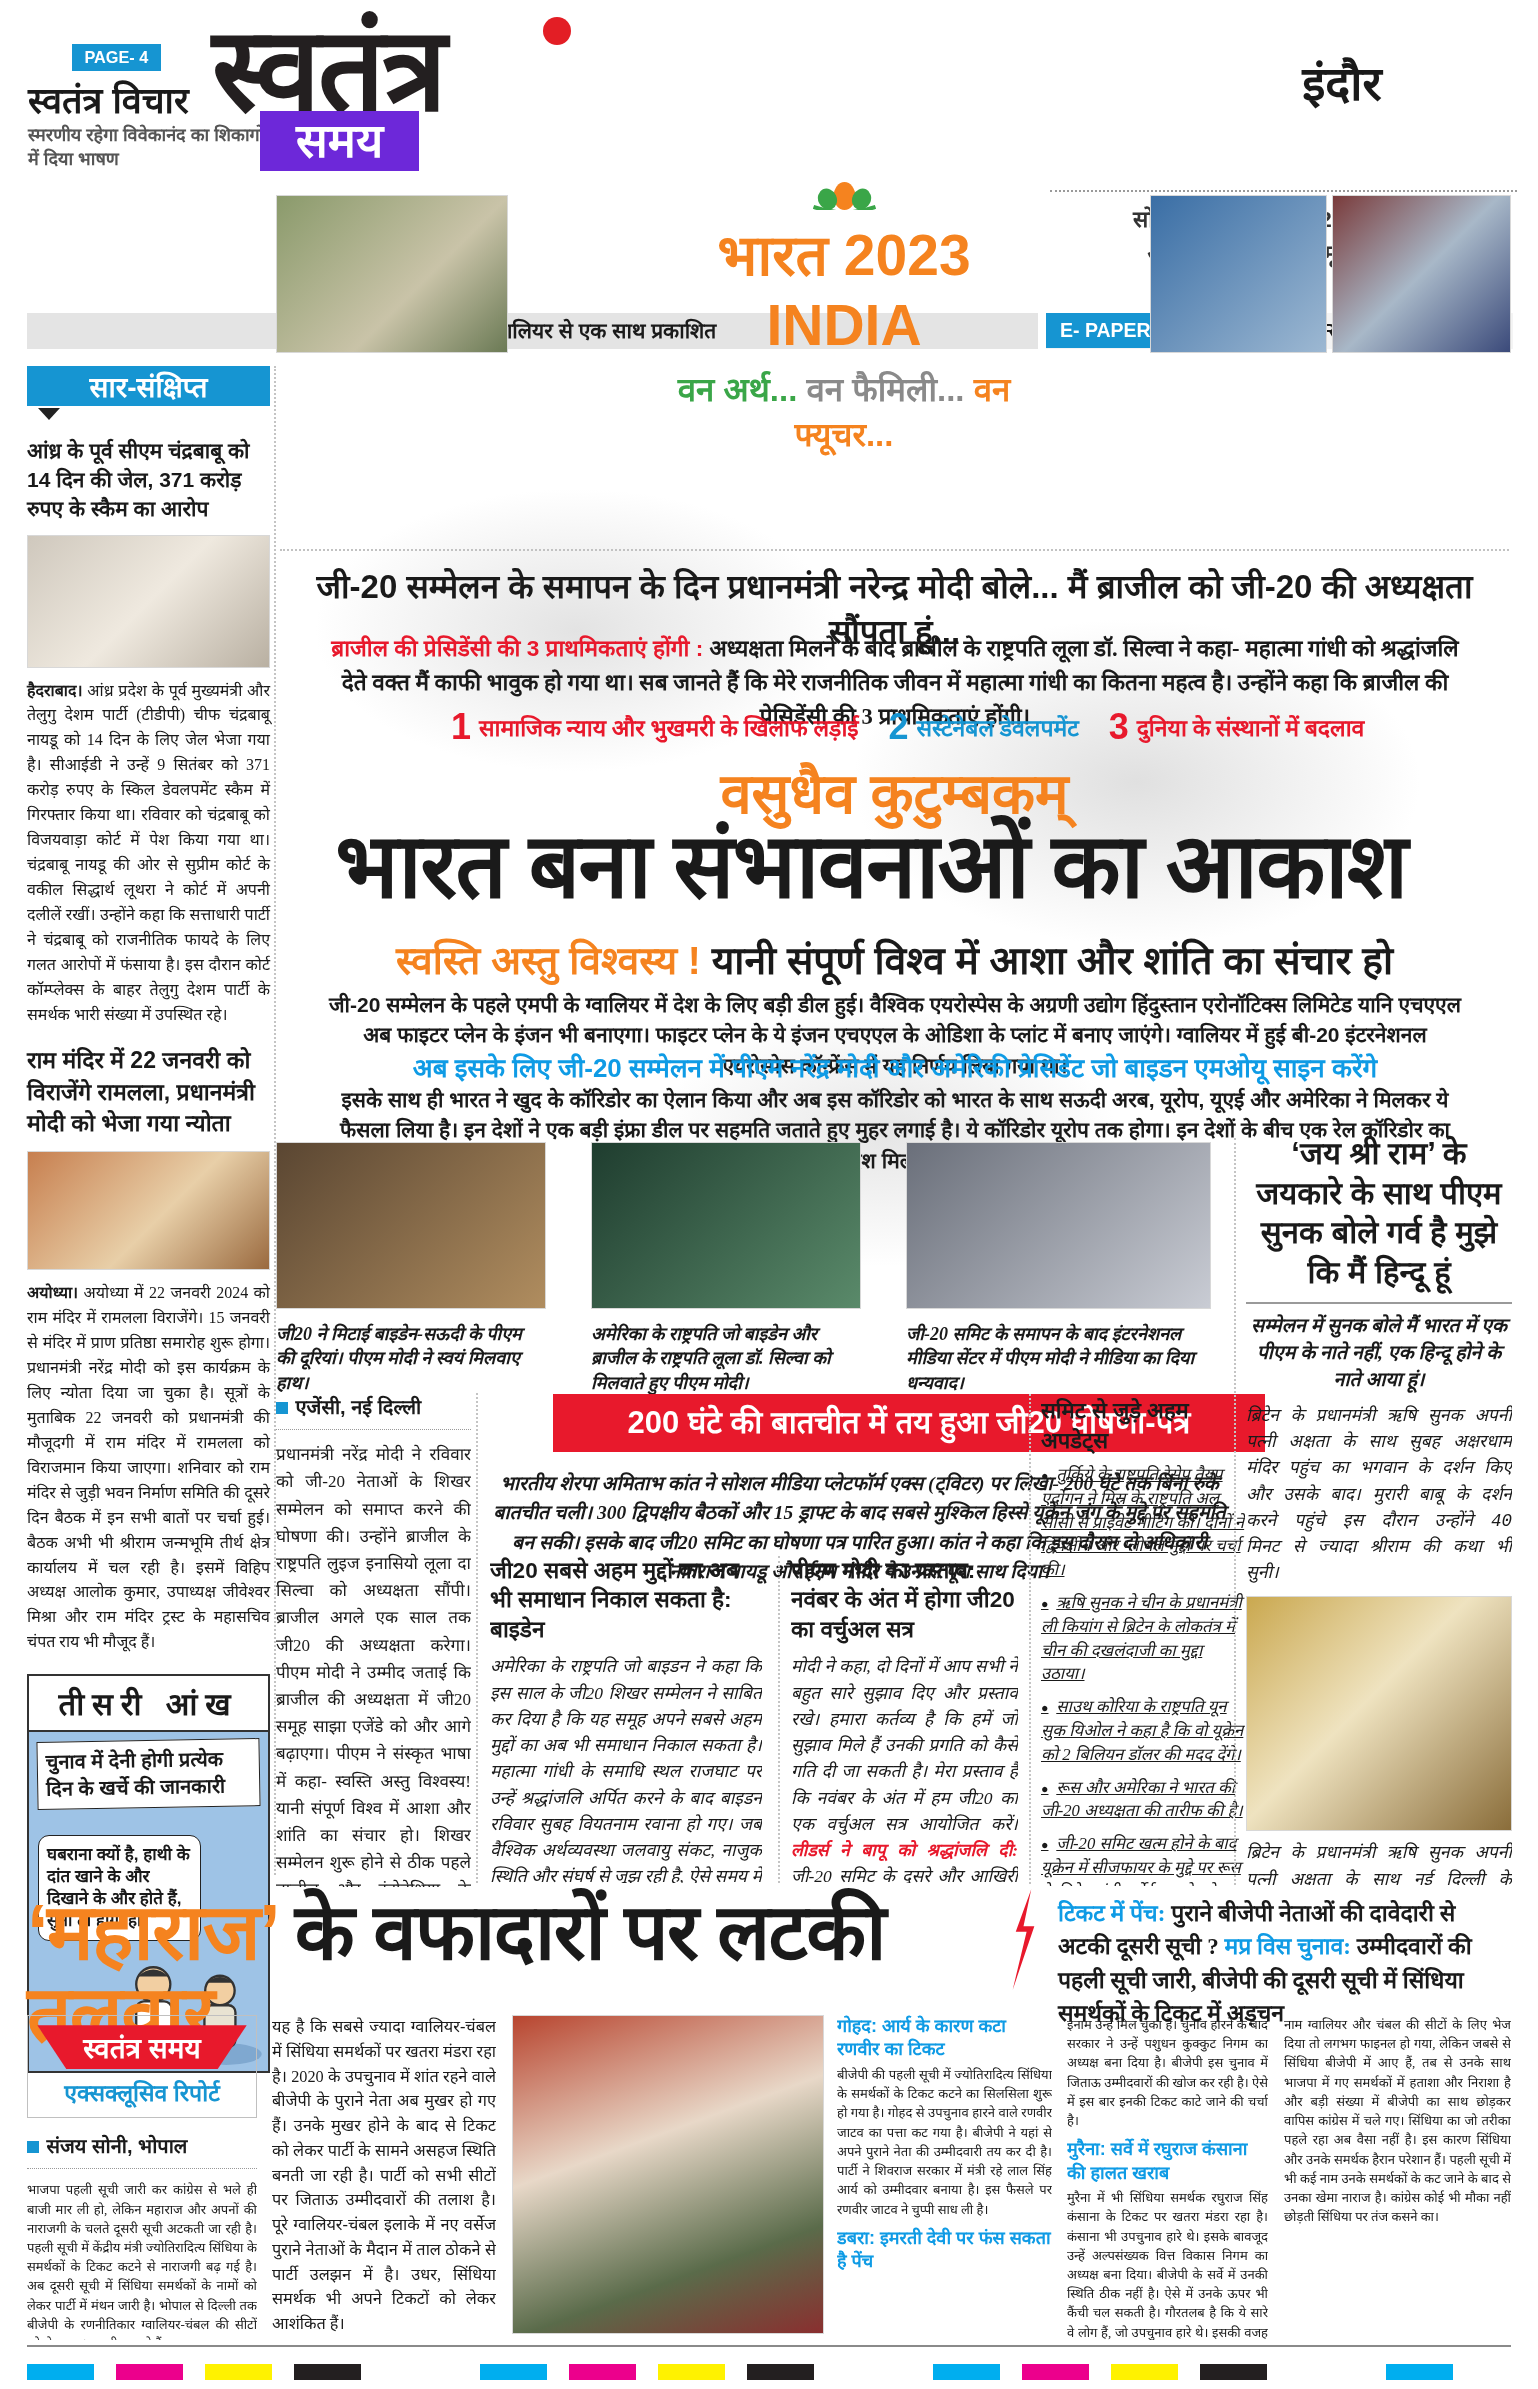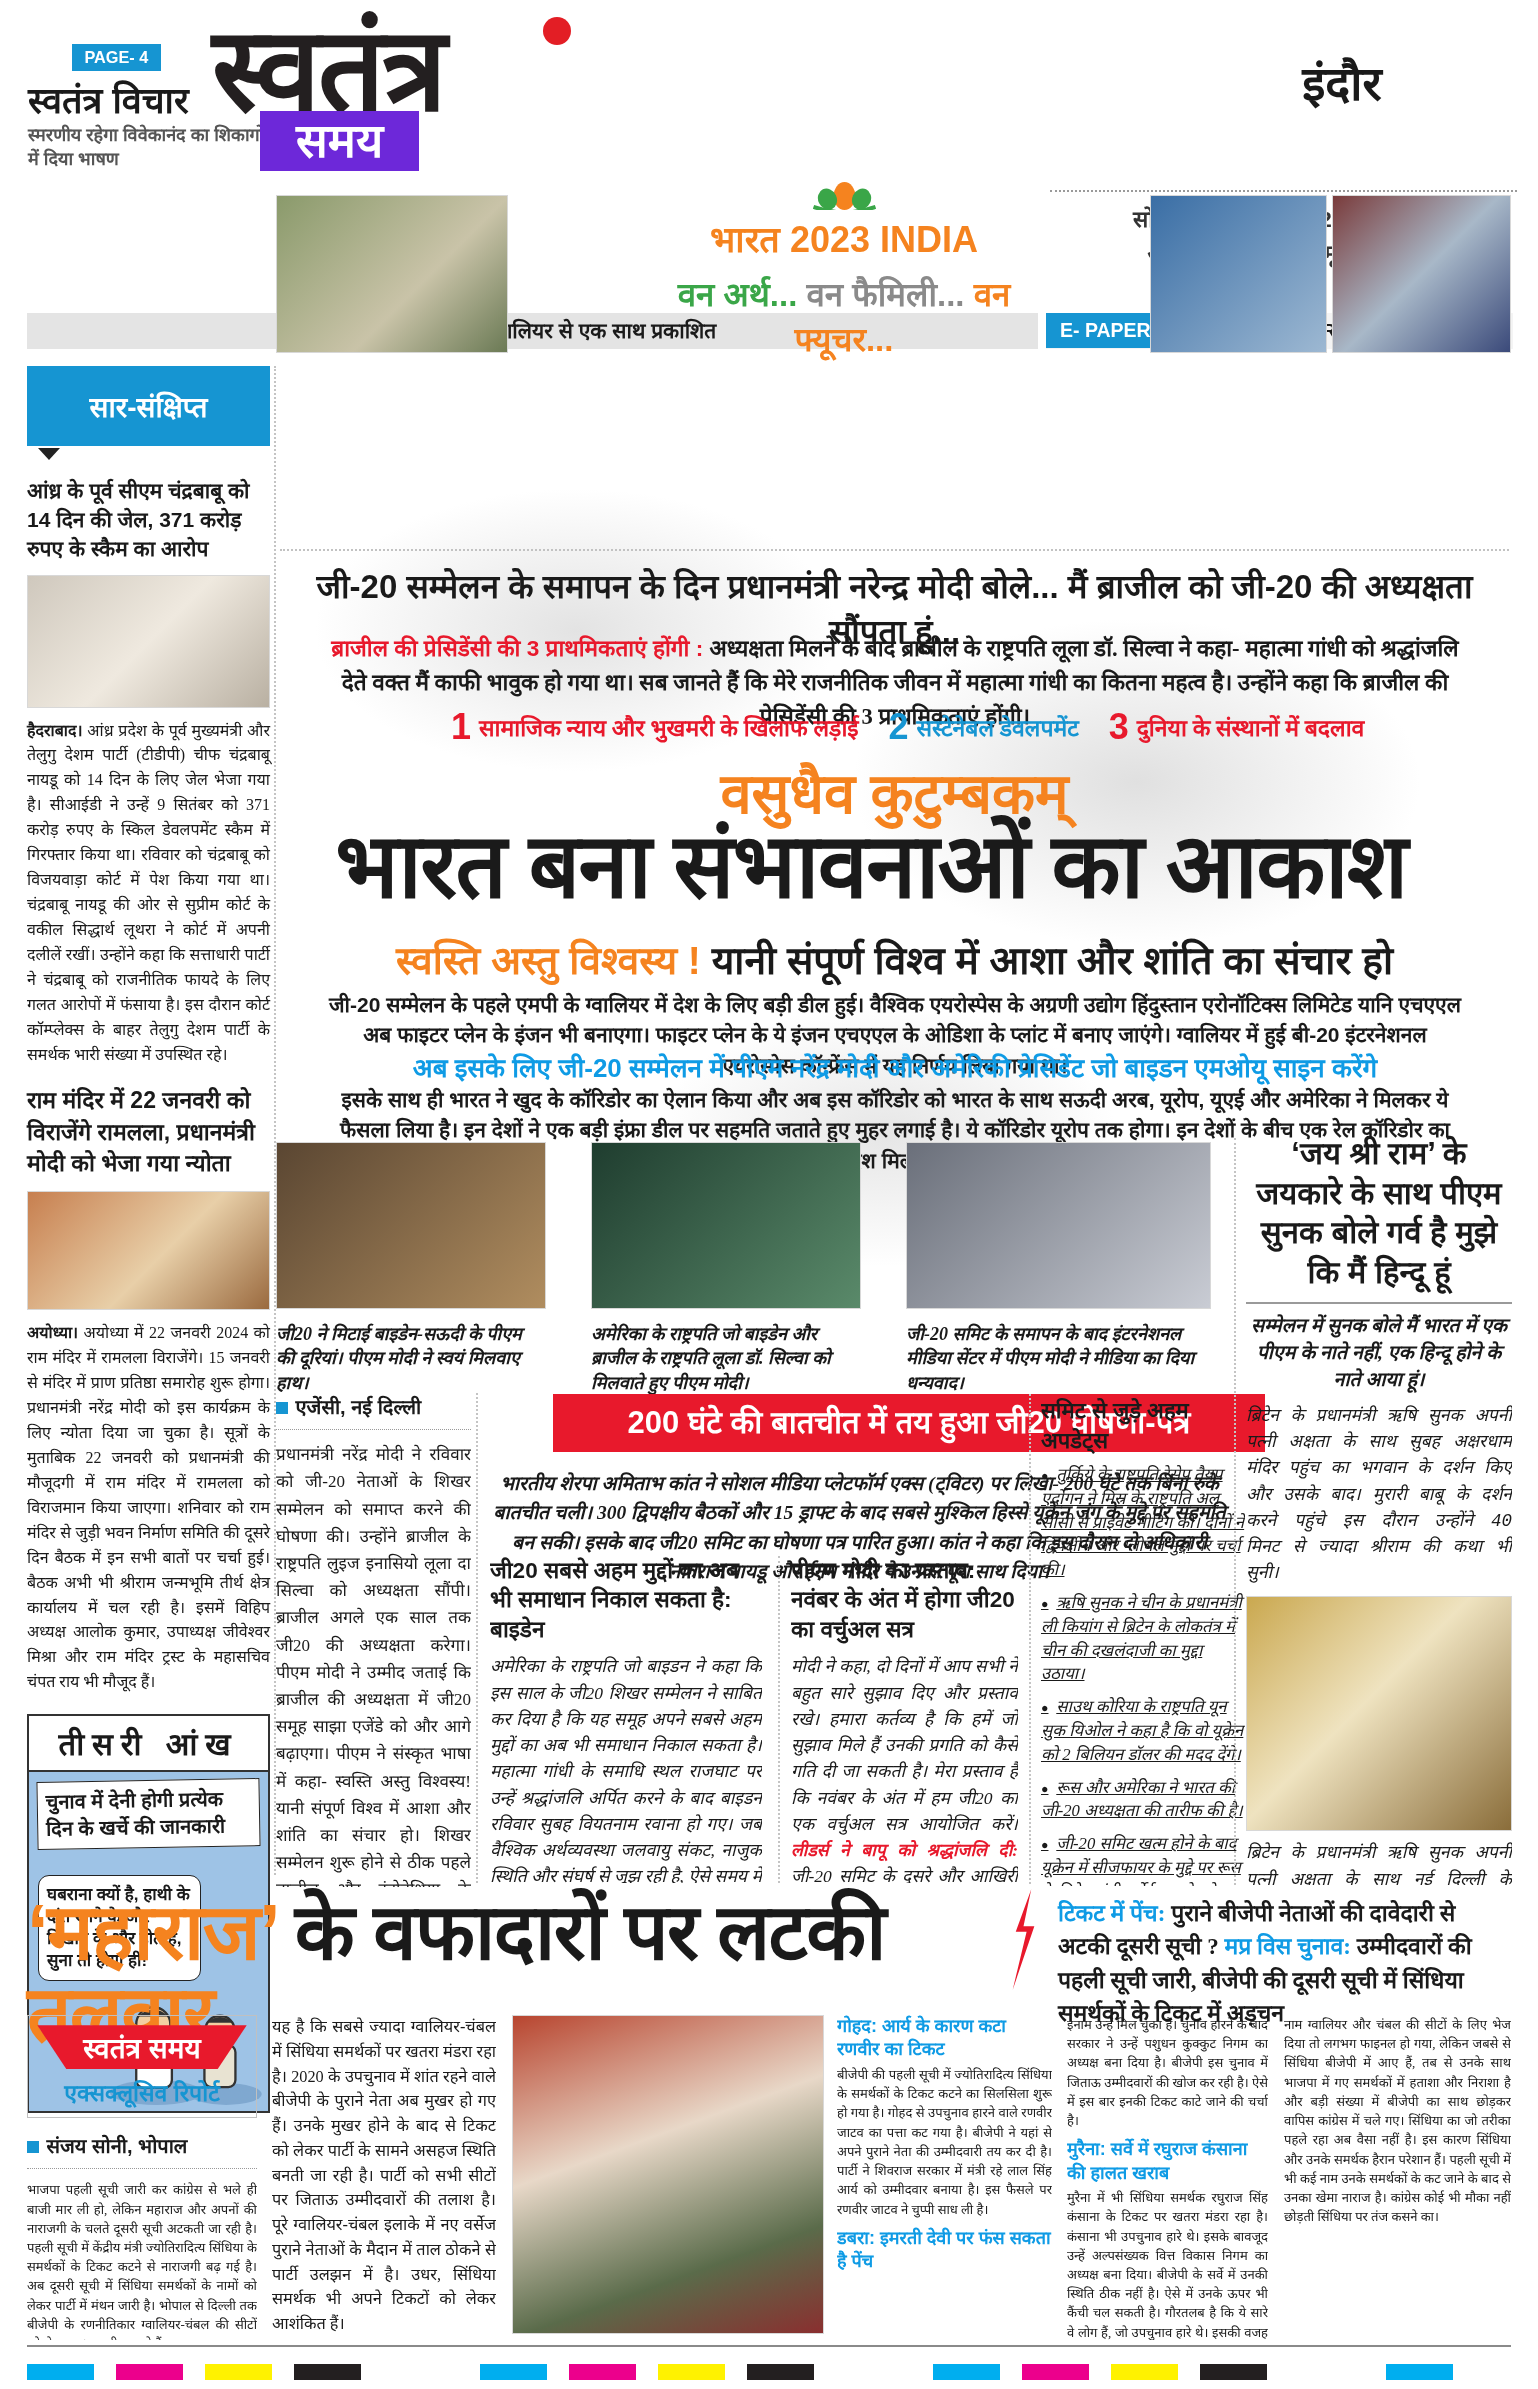--- a/index.html
+++ b/index.html
@@ -20,21 +20,21 @@
                padding:3.1px 36px;line-height:1.15;}
   .city{font-weight:700;font-size:47px;text-align:center;}
   .dates{border-top:2.3px dotted #9a9a9a;padding-top:7.8px;text-align:center;font-weight:700;font-size:22.6px;color:#333;}
   .dates div{margin-top:3.1px;}
   .strip{background:#e4e4e4;height:36px;}
   .strip-text{font-weight:700;font-size:21px;line-height:36px;text-align:center;}
   .epaper{background:#1695d2;color:#fff;font-weight:800;font-size:19.5px;padding:6.2px 14px;display:inline-block;}
   .site{font-weight:800;font-size:18.7px;padding-left:11px;display:inline-block;}
   
   .sidebar{width:243px;}
-  .sb-head{background:#1695d2;color:#fff;text-align:center;font-weight:800;font-size:28px;padding:21px 0;}
+  .sb-head{background:#1695d2;color:#fff;text-align:center;font-weight:800;font-size:28px;padding:1px 0;}
   .sb-tri{width:0;height:0;border-left:11px solid transparent;border-right:11px solid transparent;
           border-top:12.4px solid #222;margin:1.6px 0 0 11px;}
   .sb-h{font-weight:700;font-size:21px;line-height:1.38;margin-top:17px;}
   .sb-photo{height:131px;margin-top:11px;}
   .sb-body{font-size:16px;line-height:1.56;margin-top:11px;}
   .dateline{font-weight:700;}
   .cartoon{border:2.3px solid #333;margin-top:18.7px;}
   .ct-head{background:#fff;text-align:center;font-weight:700;font-size:31px;letter-spacing:7.8px;
            padding:6.2px 0;border-bottom:2.3px solid #333;}
   .ct-body{background:#9ec3e6;position:relative;height:339px;padding:7.8px;box-sizing:border-box;}
@@ -46,21 +46,21 @@
   
   .watermark{background:
       radial-gradient(ellipse 373px 202px at 25% 30%, #e3e3e3 0%, transparent 70%),
       radial-gradient(ellipse 405px 233px at 70% 45%, #e0e0e0 0%, transparent 70%),
       radial-gradient(ellipse 327px 187px at 50% 80%, #e6e6e6 0%, transparent 70%);}
   .g20-mark{font-weight:900;font-size:103px;line-height:1;
             background:linear-gradient(180deg,#f5831f 15%,#3aa648 85%);
             -webkit-background-clip:text;background-clip:text;color:transparent;display:inline-block;vertical-align:top;}
   .g20-globe{display:inline-block;width:78px;height:78px;border-radius:50%;vertical-align:top;margin:6.2px 0 0 3.1px;
              background:radial-gradient(circle at 35% 30%,#9fd8f2 0%,#1c7fd4 45%,#0b4f9e 100%);}
-  .g20-title{font-weight:800;font-size:36px;color:#f5831f;margin-top:1.6px;}
+  .g20-title{font-weight:800;font-size:57px;color:#f5831f;margin-top:1.6px;}
   .g20-tag{font-weight:800;font-size:33px;margin-top:7.8px;}
   .tag-green{color:#3aa648;} .tag-gray{color:#8a8a8a;} .tag-orange{color:#f5831f;}
   .kicker{border-top:2.3px dotted #c2c2c2;padding-top:12.4px;text-align:center;font-weight:800;font-size:33px;}
   .lead{text-align:center;font-weight:600;font-size:22.6px;line-height:1.5;}
   .lead .red{color:#e8192c;font-weight:800;}
   .prior{text-align:center;}
   .prior span{vertical-align:middle;}
   .p-num{font-weight:900;font-size:36px;margin:0 7.8px 0 26.5px;}
   .p-txt{font-weight:800;font-size:23px;}
   .p-red{color:#e8192c;} .p-blue{color:#1695d2;}

